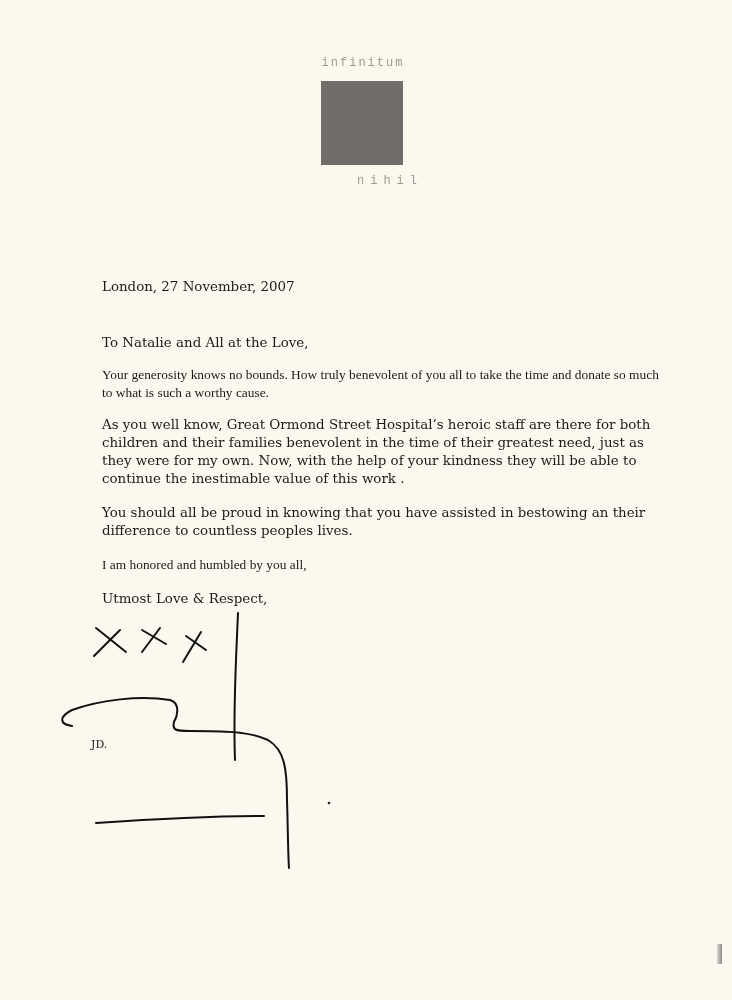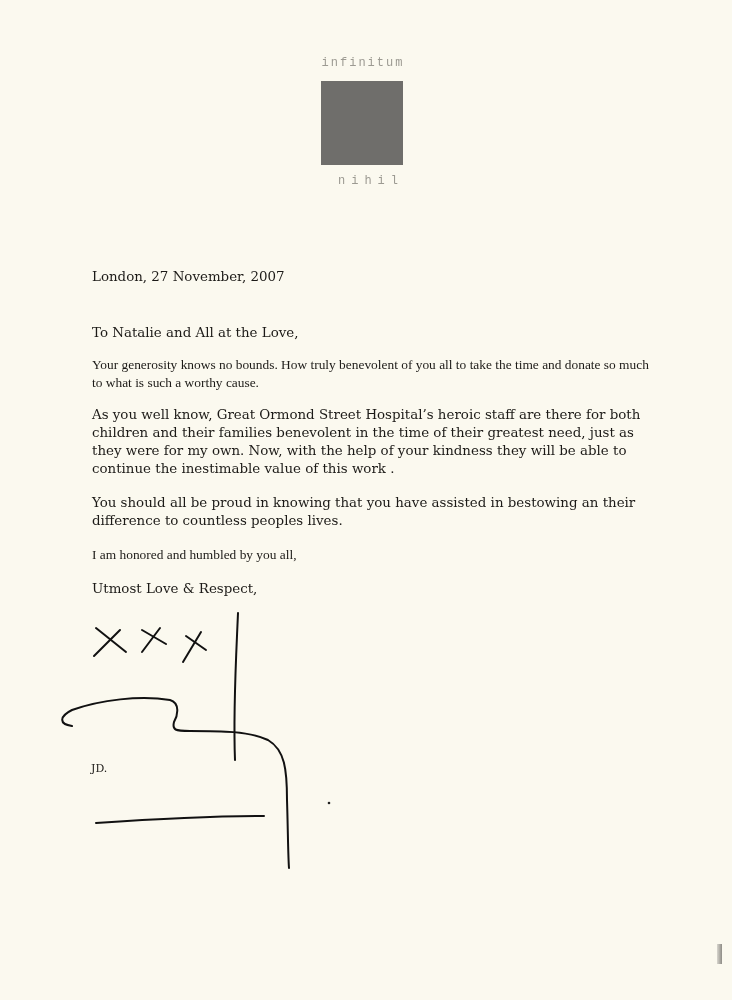--- a/index.html
+++ b/index.html
@@ -30,44 +30,44 @@
     }
     .logo-top { position: absolute; left: 0; top: 0; width: 90px; text-align: center; }
     .logo-square {
       position: absolute;
       left: 3px;
       top: 25px;
       width: 82px;
       height: 84px;
       background: #6f6e6b;
     }
-    .logo-bottom { position: absolute; left: 8px; top: 118px; width: 90px; letter-spacing: 6px; }
+    .logo-bottom { position: absolute; left: 15px; top: 118px; width: 90px; letter-spacing: 6px; text-align: right; }
 
     .letter {
       position: absolute;
       left: 92px;
       top: 268px;
       width: 560px;
       font-size: 13.4px;
       line-height: 18px;
     }
     .letter p {
-      margin: 0;
+      margin: 10px;
     }
     .date { position: absolute; top: 0; left: 0; white-space: nowrap; }
     .salutation { position: absolute; top: 56px; left: 0; white-space: nowrap; }
     .para1 { position: absolute; top: 88px; left: 0; width: 560px; font-family: Liberation Serif, serif; }
     .para2 { position: absolute; top: 138px; left: 0; width: 560px; }
     .para3 { position: absolute; top: 226px; left: 0; width: 560px; }
     .para4 { position: absolute; top: 278px; left: 0; white-space: nowrap; font-family: Liberation Serif, serif; }
     .closing { position: absolute; top: 312px; left: 0; white-space: nowrap; }
     .initials {
       position: absolute;
       left: 91px;
-      top: 762px;
+      top: 738px;
       font-size: 11px;
     }
     .signature {
       position: absolute;
       left: 0;
       top: 0;
       width: 732px;
       height: 1000px;
       pointer-events: none;
     }

